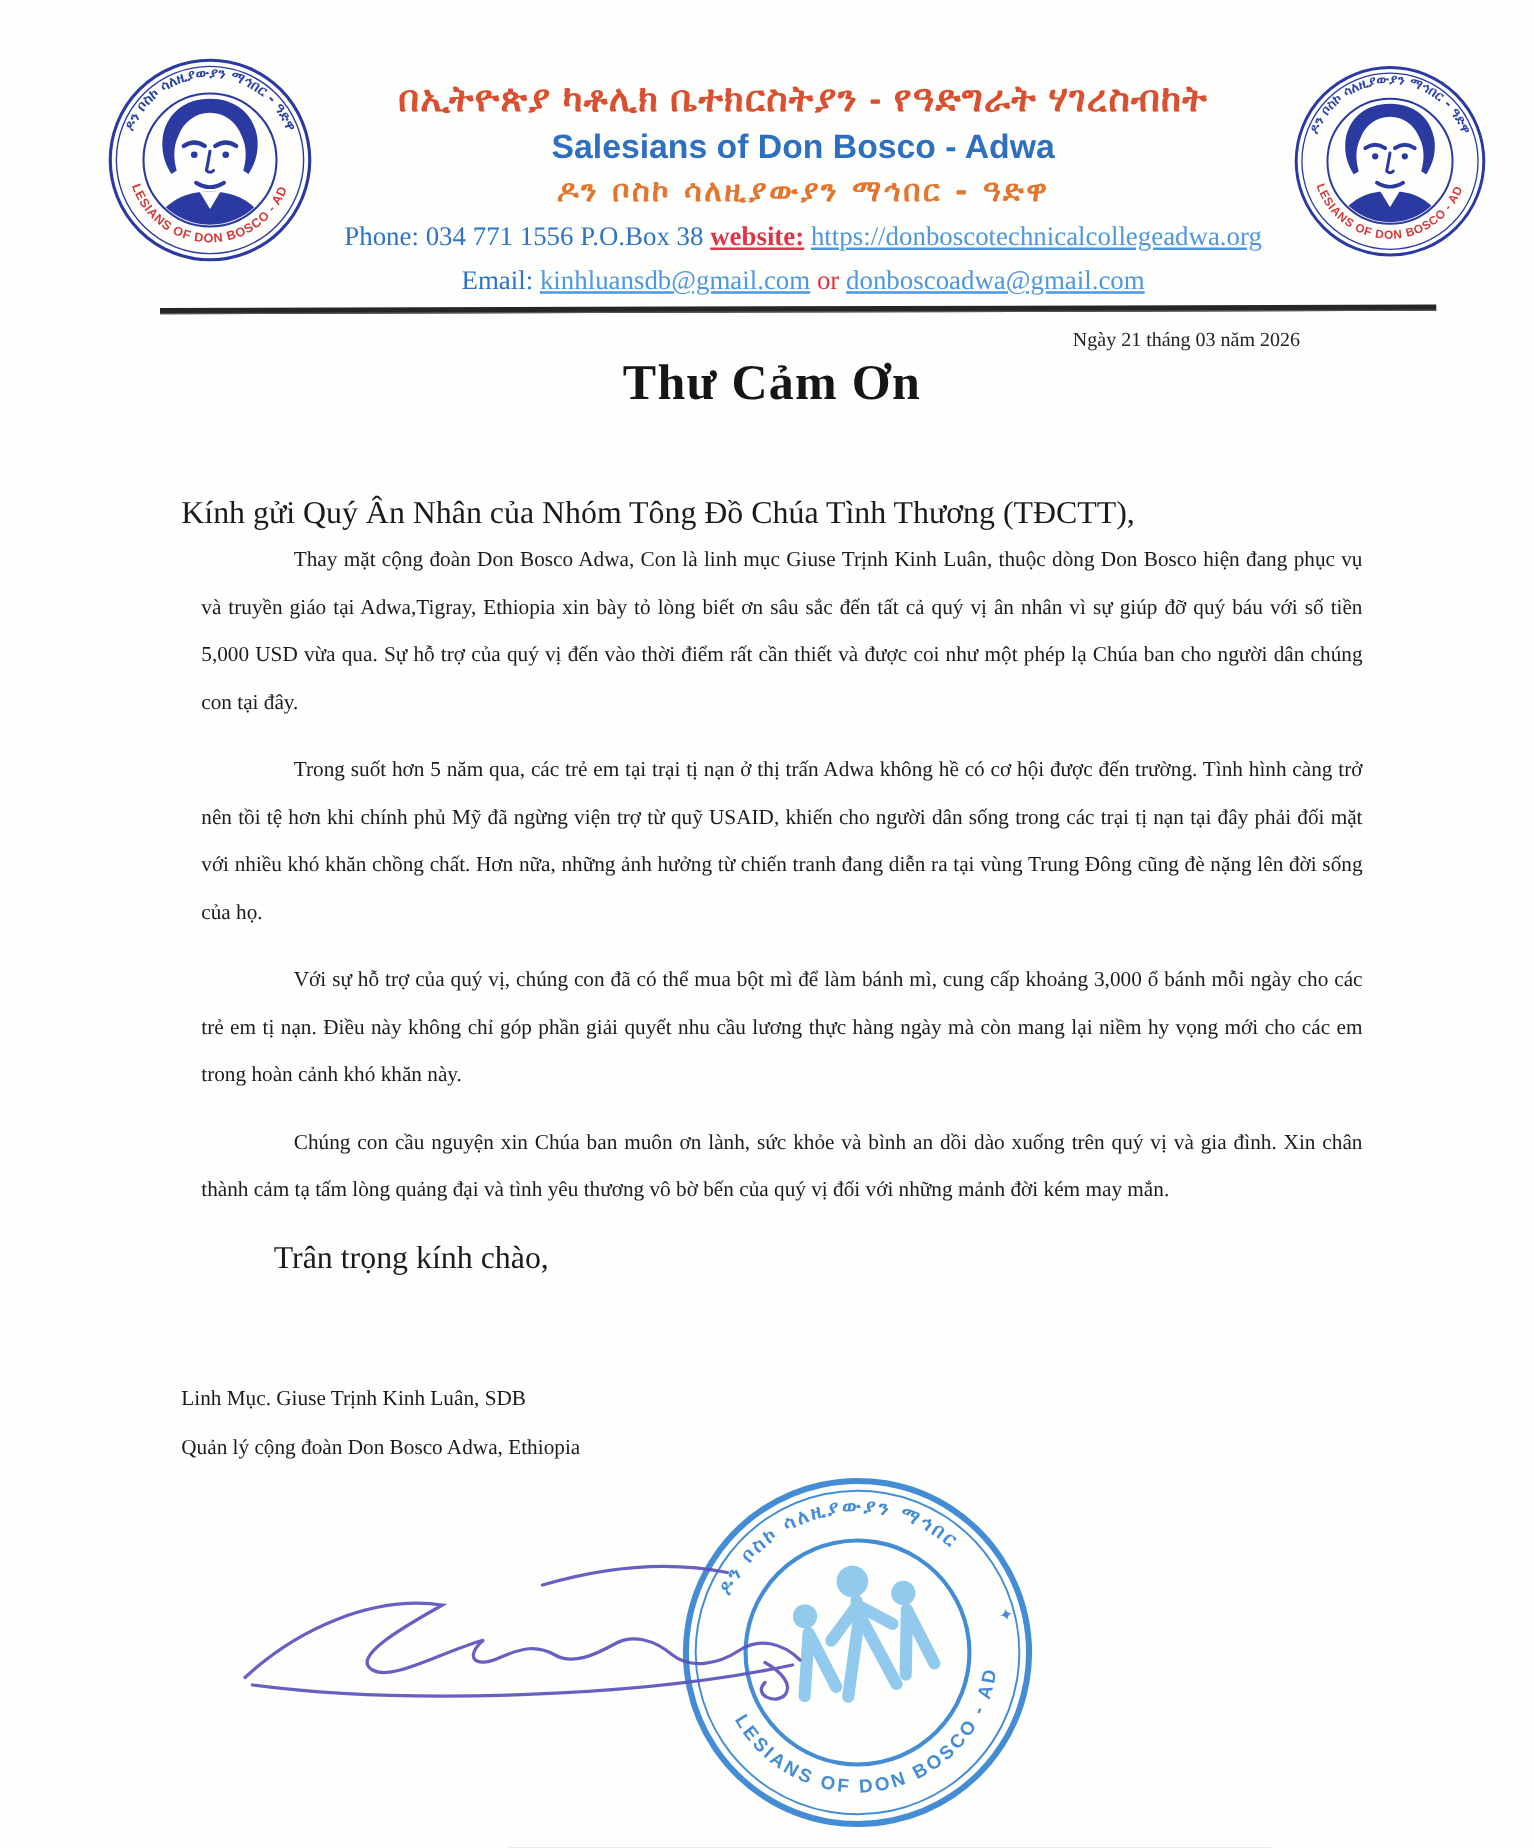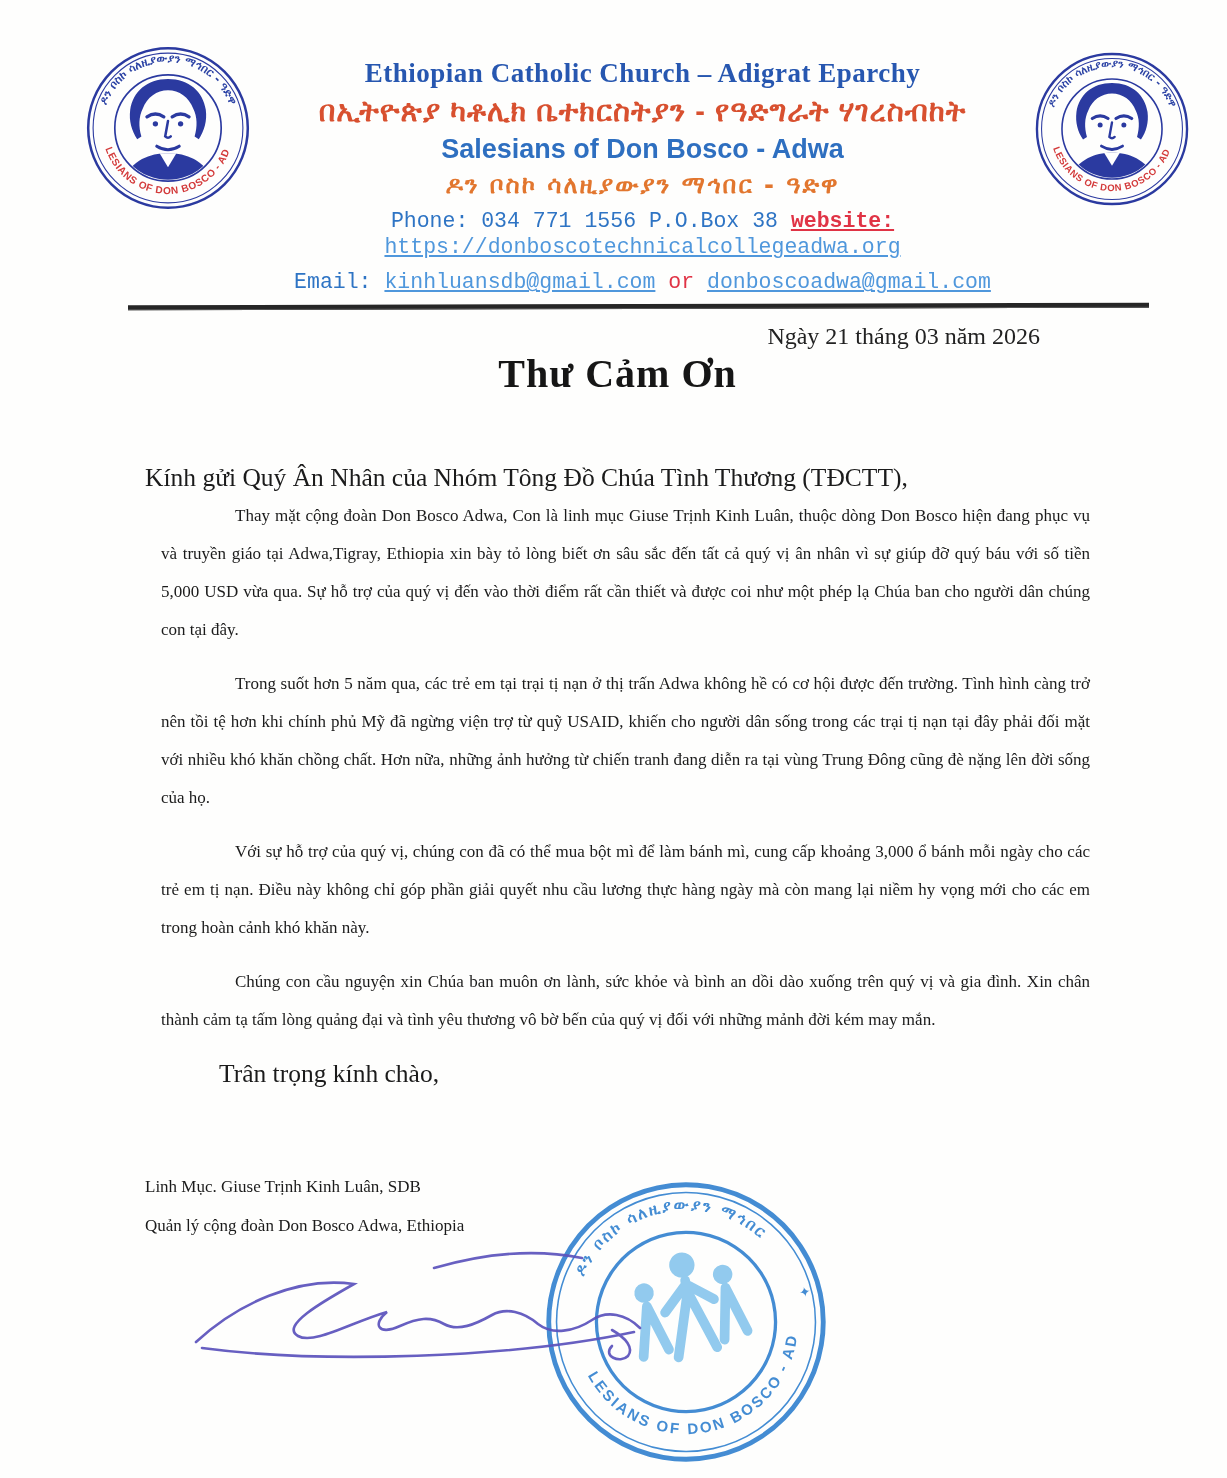--- a/index.html
+++ b/index.html
@@ -17,33 +17,33 @@
   .lh-title-en {
     font-family:"Liberation Serif","DejaVu Serif",serif;
     font-weight:bold; font-size:27px; color:#2757b0; letter-spacing:.5px;
   }
   .lh-amharic-1 { font-family:Liberation Sans, sans-serif; font-size:29px; font-weight:bold;
     color:#d8502f; margin-top:6px; letter-spacing:1px; }
   .lh-sub-en { font-family:"Liberation Sans","DejaVu Sans",sans-serif;
     font-weight:bold; font-size:27px; color:#2e6fc0; margin-top:5px; }
   .lh-amharic-2 { font-family:"DejaVu Sans",sans-serif; font-size:24px; font-weight:bold;
     color:#e2762e; margin-top:6px; letter-spacing:2px; }
-  .lh-contact { font-family:Liberation Mono, monospace;
+  .lh-contact { font-family:Liberation Serif, serif;
     font-size:21.5px; color:#2e74c4; margin-top:9px; line-height:1.22; }
   .lh-contact .lbl-red { color:#e03345; font-weight:bold; text-decoration:underline; }
   .lh-contact .link { color:#4f97dc; text-decoration:underline; }
   .lh-contact .or-red { color:#e03345; }
   .rule {
     margin:8px 78px 0 128px; height:4px; background:#262626;
     border-bottom:1px solid #555; transform:rotate(-0.15deg);
   }
   
   .content { padding:0 137px 0 145px; }
   .date-line { text-align:right; padding-right:50px; margin-top:14px;
-    font-size:24px; color:#222; }
+    font-size:16px; color:#222; }
   .letter-title { text-align:center; font-weight:bold; font-size:40px;
     letter-spacing:1px; color:#161616; }
   .salutation { margin-top:62px; font-size:25.5px; }
   .body-text p { font-size:17px; line-height:38px; text-align:justify;
     text-indent:74px; margin:0 0 16px 16px; }
   .salutation { line-height:38px; }
   .closing { font-size:25.5px; line-height:38px; text-indent:74px; margin-top:10px; }
   .signoff { margin-top:74px; font-size:17px; line-height:39px; position:relative; z-index:1; }
   
   .signature { position:absolute; left:182px; top:1244px; width:475px; height:135px; z-index:3; }
@@ -83,21 +83,20 @@
           <circle cx="69" cy="57" r="1.9" fill="#2b3aa0"></circle>
           <path fill="none" stroke="#2b3aa0" stroke-width="1.8" stroke-linecap="round" d="M60,55 L58,66 Q60,68 62,66"></path>
           <path fill="none" stroke="#2b3aa0" stroke-width="2.2" stroke-linecap="round" d="M52,73 Q60,78 68,73"></path>
           <path fill="#2b3aa0" d="M26,98 C35,83 46,78 60,78 C74,78 85,83 94,98 L94,100 L26,100 Z"></path>
           <path fill="#ffffff" d="M54,78 L60,88 L66,78 Z"></path>
         </g>
       </svg>
     </div>
 
     <div class="lh-center">
-      <div class="lh-title-en">Ethiopian Catholic Church – Adigrat Eparchy</div>
       <div class="lh-amharic-1">በኢትዮጵያ ካቶሊክ ቤተክርስትያን - የዓድግራት ሃገረስብከት</div>
       <div class="lh-sub-en">Salesians of Don Bosco - Adwa</div>
       <div class="lh-amharic-2">ዶን ቦስኮ ሳለዚያውያን ማኅበር - ዓድዋ</div>
       <div class="lh-contact">
         <span>Phone: 034 771 1556 P.O.Box 38</span>
         <span class="lbl-red">website:</span>
         <span class="link">https://donboscotechnicalcollegeadwa.org</span>
       </div>
       <div class="lh-contact">
         <span>Email:</span>

